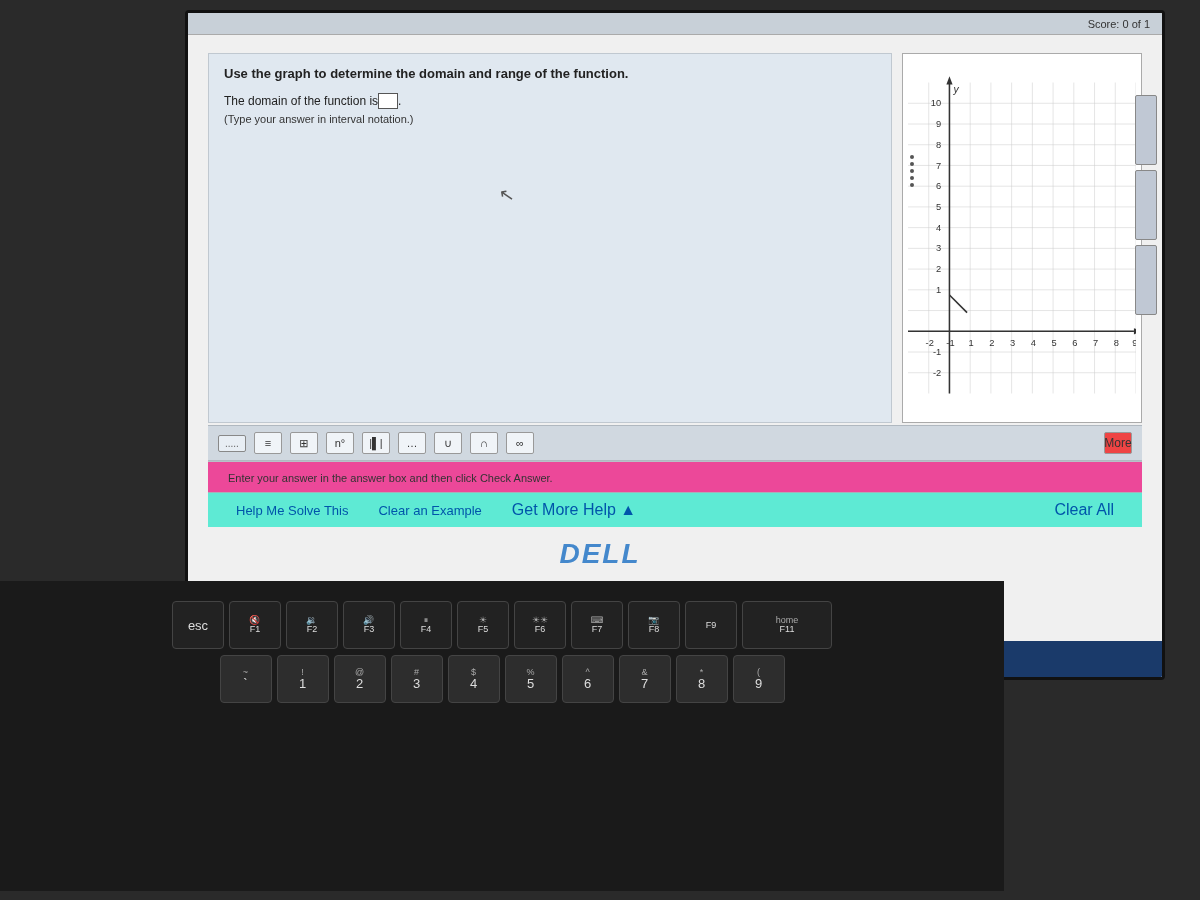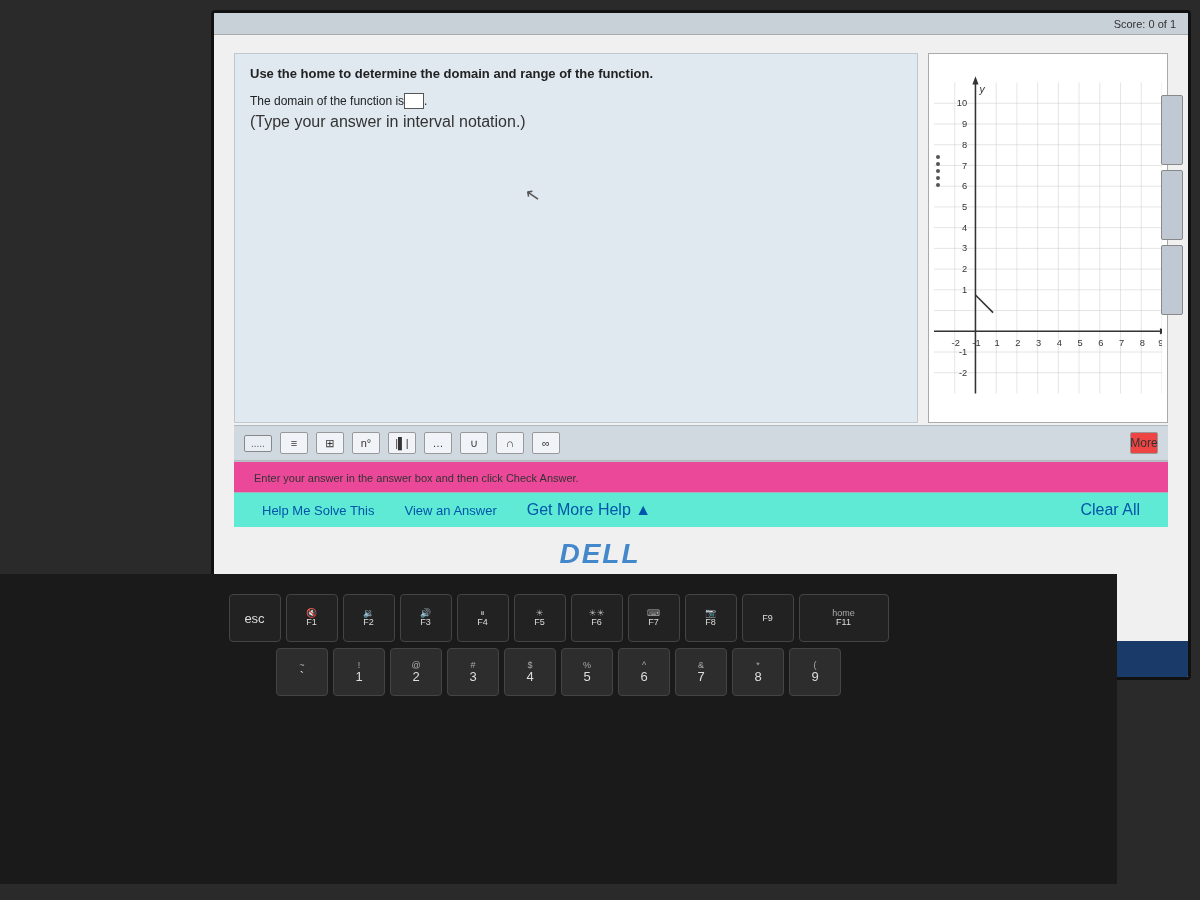--- a/index.html
+++ b/index.html
@@ -25,21 +25,20 @@
     .screen-area {
       position: absolute;
       top: 10px;
       left: 185px;
       width: 980px;
       height: 670px;
       background: #e8e8e8;
       border: 3px solid #111;
       border-radius: 4px;
       overflow: hidden;
-      margin-left: 26px;
     }
 
     
     .screen-topbar {
       width: 100%;
       height: 22px;
       background: #c8d0d8;
       display: flex;
       align-items: center;
       justify-content: flex-end;
@@ -96,21 +95,21 @@
     .answer-box {
       display: inline-block;
       width: 20px;
       height: 16px;
       border: 1px solid #555;
       background: white;
       vertical-align: middle;
     }
 
     .interval-note {
-      font-size: 16px;
+      font-size: 11px;
       color: #333;
       margin-bottom: 15px;
     }
 
     
     .cursor-arrow {
       position: absolute;
       top: 130px;
       left: 290px;
       font-size: 18px;
@@ -235,23 +234,23 @@
       align-items: center;
       justify-content: center;
       cursor: pointer;
       color: white;
       font-size: 14px;
     }
 
     
     .keyboard-area {
       position: absolute;
-      bottom: 16px;
+      bottom: 9px;
       left: 0;
-      width: 1117px;
+      width: 1004px;
       height: 310px;
       background: #1a1a1a;
     }
 
     .keyboard-rows {
       padding: 20px 80px 10px 80px;
     }
 
     .key-row {
       display: flex;
@@ -364,21 +363,21 @@
 
   <div class="screen-topbar">
     <span class="score-text">Score: 0 of 1</span>
   </div>
 
   <div class="main-content">
 
     <div class="problem-section">
 
       <div class="problem-left">
-        <div class="problem-title">Use the home to determine the domain and range of the function.</div>
+        <div class="problem-title">Use the graph to determine the domain and range of the function.</div>
 
         <div class="domain-question">
           <span>The domain of the function is</span>
           <span class="answer-box"></span>
           <span>.</span>
         </div>
         <div class="interval-note">(Type your answer in interval notation.)</div>
 
         <div class="cursor-arrow">↖</div>
       </div>
@@ -481,21 +480,21 @@
       <div class="toolbar-btn">∞</div>
       <div class="toolbar-more toolbar-btn">More</div>
     </div>
 
     <div class="instruction-bar">
       <span class="instruction-text">Enter your answer in the answer box and then click Check Answer.</span>
     </div>
 
     <div class="help-buttons">
       <a class="help-btn">Help Me Solve This</a>
-      <a class="help-btn">View an Answer</a>
+      <a class="help-btn">Clear an Example</a>
       <a class="get-more-help">Get More Help ▲</a>
       <a class="clear-all-btn">Clear All</a>
     </div>
 
   </div>
 
   <div class="taskbar">
     <div class="taskbar-icon">⊞</div>
     <div class="taskbar-icon">🔍</div>
     <div class="taskbar-icon">⊟</div>

